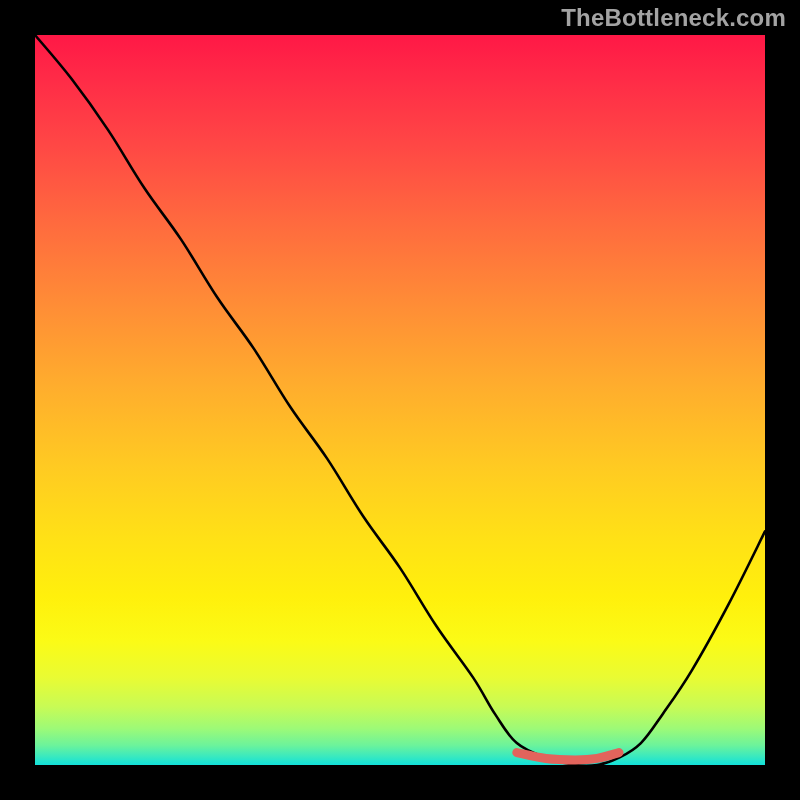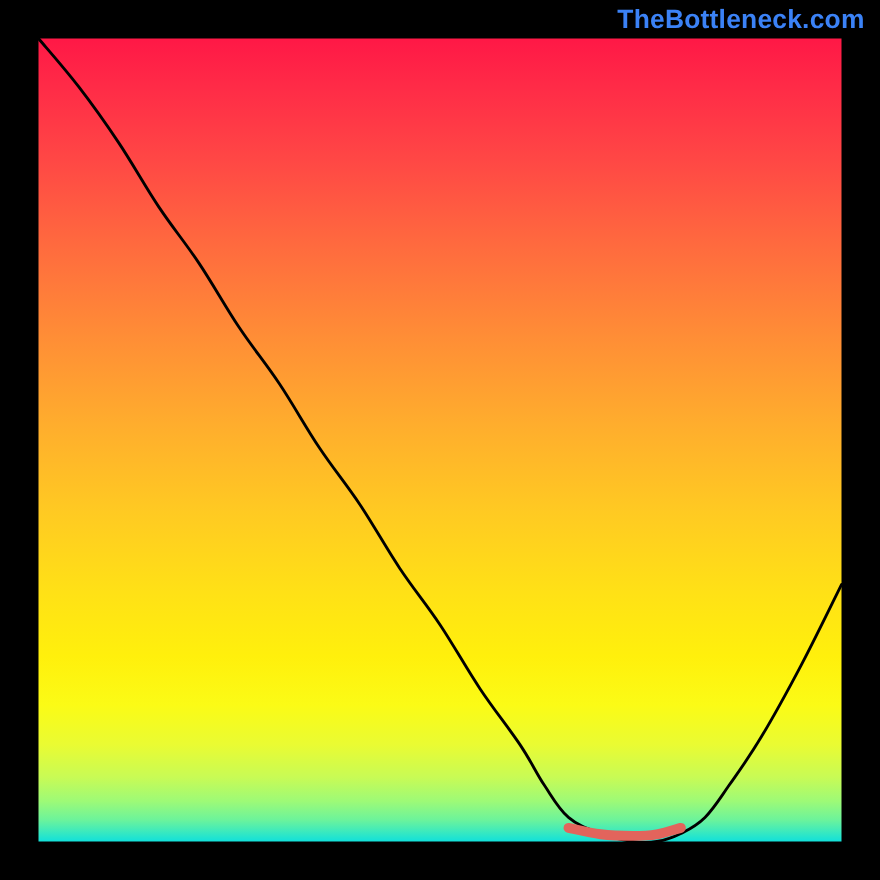--- a/index.html
+++ b/index.html
@@ -10,21 +10,21 @@
     width: 800px; height: 800px;
     background: #000;
   }
   .watermark {
     position: absolute;
     top: 4px;
     right: 14px;
     font-family: Arial, Helvetica, sans-serif;
     font-size: 24px;
     font-weight: 600;
-    color: #3b82f6;
+    color: #a3a3a3;
     letter-spacing: 0.2px;
   }
   .plot {
     position: absolute;
     left: 35px;
     top: 35px;
     width: 730px;
     height: 730px;
   }
   .gradient {

